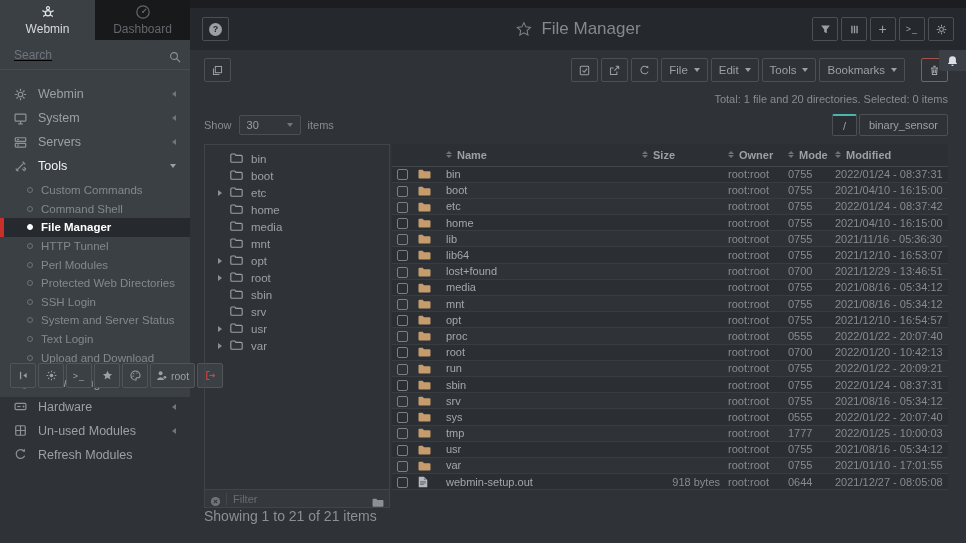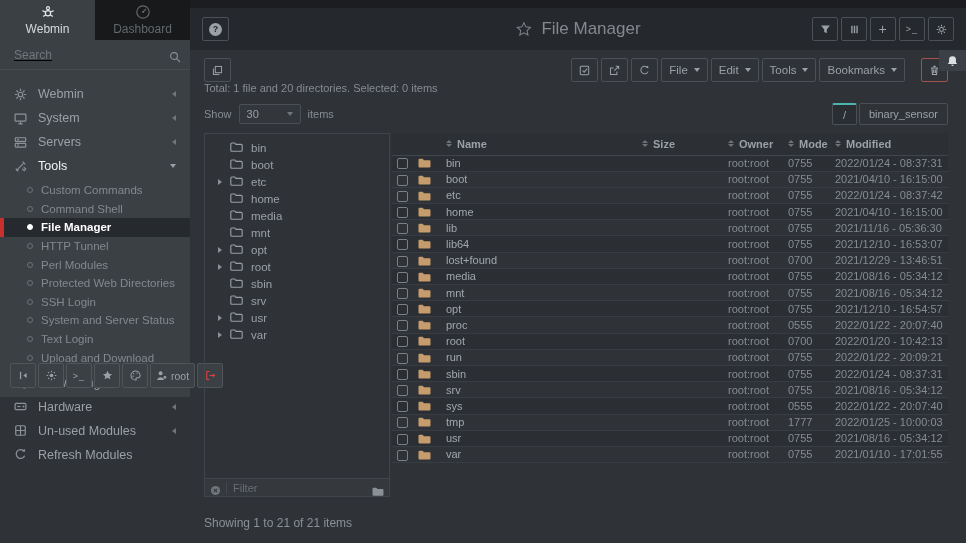--- a/index.html
+++ b/index.html
@@ -74,21 +74,21 @@
   .toolbar { display:flex; align-items:center; }
   .tbtn { height:24px; min-width:27px; padding:0 7px; border:1px solid #4a5055;
           border-radius:2px; background:transparent; color:#9aa0a6; font-size:11.5px;
           display:flex; align-items:center; justify-content:center; gap:6px; cursor:pointer; }
   .tbtn .icon { width:11px; height:11px; }
   .tb-right { margin-left:auto; display:flex; gap:3px; align-items:center; }
   .caret { width:0; height:0; border-top:4px solid #9aa0a6;
            border-left:3.5px solid transparent; border-right:3.5px solid transparent; }
   .tbtn.trash { margin-left:13px; border-color:#a3524d; color:#a8adb2; }
 
-  .total-line { margin-top:0; font-size:11px; color:#878c92; }
+  .total-line { margin-top:11px; font-size:11px; color:#878c92;text-align:right; }
   .show-row { margin-top:6px; display:flex; align-items:center; font-size:11px; color:#878c92; }
   .select-box { margin:4px 7px; width:62px; height:20px; background:#33373c;
                 border:1px solid #4a4f55; border-radius:2px; display:flex; align-items:center;
                 padding:0 7px; color:#9aa0a6; font-size:11px; cursor:pointer; }
   .select-box .caret { margin-left:auto; border-top-color:#70757a; }
   .crumbs { margin-left:auto; display:flex; gap:2px; }
   .crumb { height:22px; min-width:25px; padding:0 9px; border:1px solid #4a5055;
            border-radius:2px; display:flex; align-items:center; justify-content:center;
            color:#9aa0a6; font-size:11px; cursor:pointer; }
   .crumb.active { border-top:2px solid #4db6ac; background:#2a2e33; }
@@ -125,21 +125,21 @@
   td.name { color:#a2a7ad; }
   td.size { text-align:right; padding-right:8px; }
   .cb { width:11px; height:11px; border:1px solid #7b8085; border-radius:2px;
         display:inline-block; vertical-align:middle; cursor:pointer; }
   td .ficon { width:13px; height:11px; color:#c69c6d; display:inline-block; vertical-align:middle; }
   td .fileicon { width:10px; height:12px; display:inline-block; vertical-align:middle; }
   .col-cb { width:26px; } .col-ic { width:28px; } .col-size { width:86px; }
   .col-owner { width:60px; } .col-mode { width:47px; } .col-mod { width:113px; }
   td.c { padding-left:5px; }
 
-  .showing-line { margin-top:19px; font-size:12px; color:#8b9096; }
+  .showing-line { margin-top:0; font-size:14px; color:#8b9096; }
 </style>
 </head>
 <body>
 
 <div class="app">
 
   <aside class="sidebar">
     <div class="tabs">
       <div class="tab">
         <span class="ticon">
@@ -794,20 +794,33 @@
                   <td class="c"><span class="cb"></span></td>
                   <td><span class="ficon"><svg viewBox="0 0 13 11" width="100%" height="100%" fill="none" stroke-width="1.1">
                         <path d="M.5 1.8a1 1 0 0 1 1-1h3.2l1.2 1.5h5.6a1 1 0 0 1 1 1v5.2a1 1 0 0 1-1 1h-10a1 1 0 0 1-1-1z" fill="currentColor" stroke="none"></path>
                       </svg></span></td>
                   <td class="name">var</td>
                   <td class="size"></td>
                   <td>root:root</td>
                   <td>0755</td>
                   <td>2021/01/10 - 17:01:55</td>
                 </tr>
+                <tr class="zebra">
+                  <td class="c"><span class="cb"></span></td>
+                  <td><span class="fileicon"><svg viewBox="0 0 11 13" width="100%" height="100%" fill="none" stroke-width="1.1">
+                        <path d="M.8.6h5.7l3.7 3.8v8H.8z" fill="#b5b9be" stroke="none"></path>
+                        <path d="M6.5.6v3.8h3.7" fill="#86898e" stroke="none"></path>
+                        <path d="M2.4 6.2h6.2M2.4 7.7h6.2M2.4 9.2h4" stroke="#55585d" stroke-width=".8"></path>
+                      </svg></span></td>
+                  <td class="name">webmin-setup.out</td>
+                  <td class="size">918 bytes</td>
+                  <td>root:root</td>
+                  <td>0644</td>
+                  <td>2021/12/27 - 08:05:08</td>
+                </tr>
               </tbody>
           </table>
         </div>
       </div>
 
       <div class="showing-line">Showing 1 to 21 of 21 items</div>
     </div>
   </main>
 </div>
 

